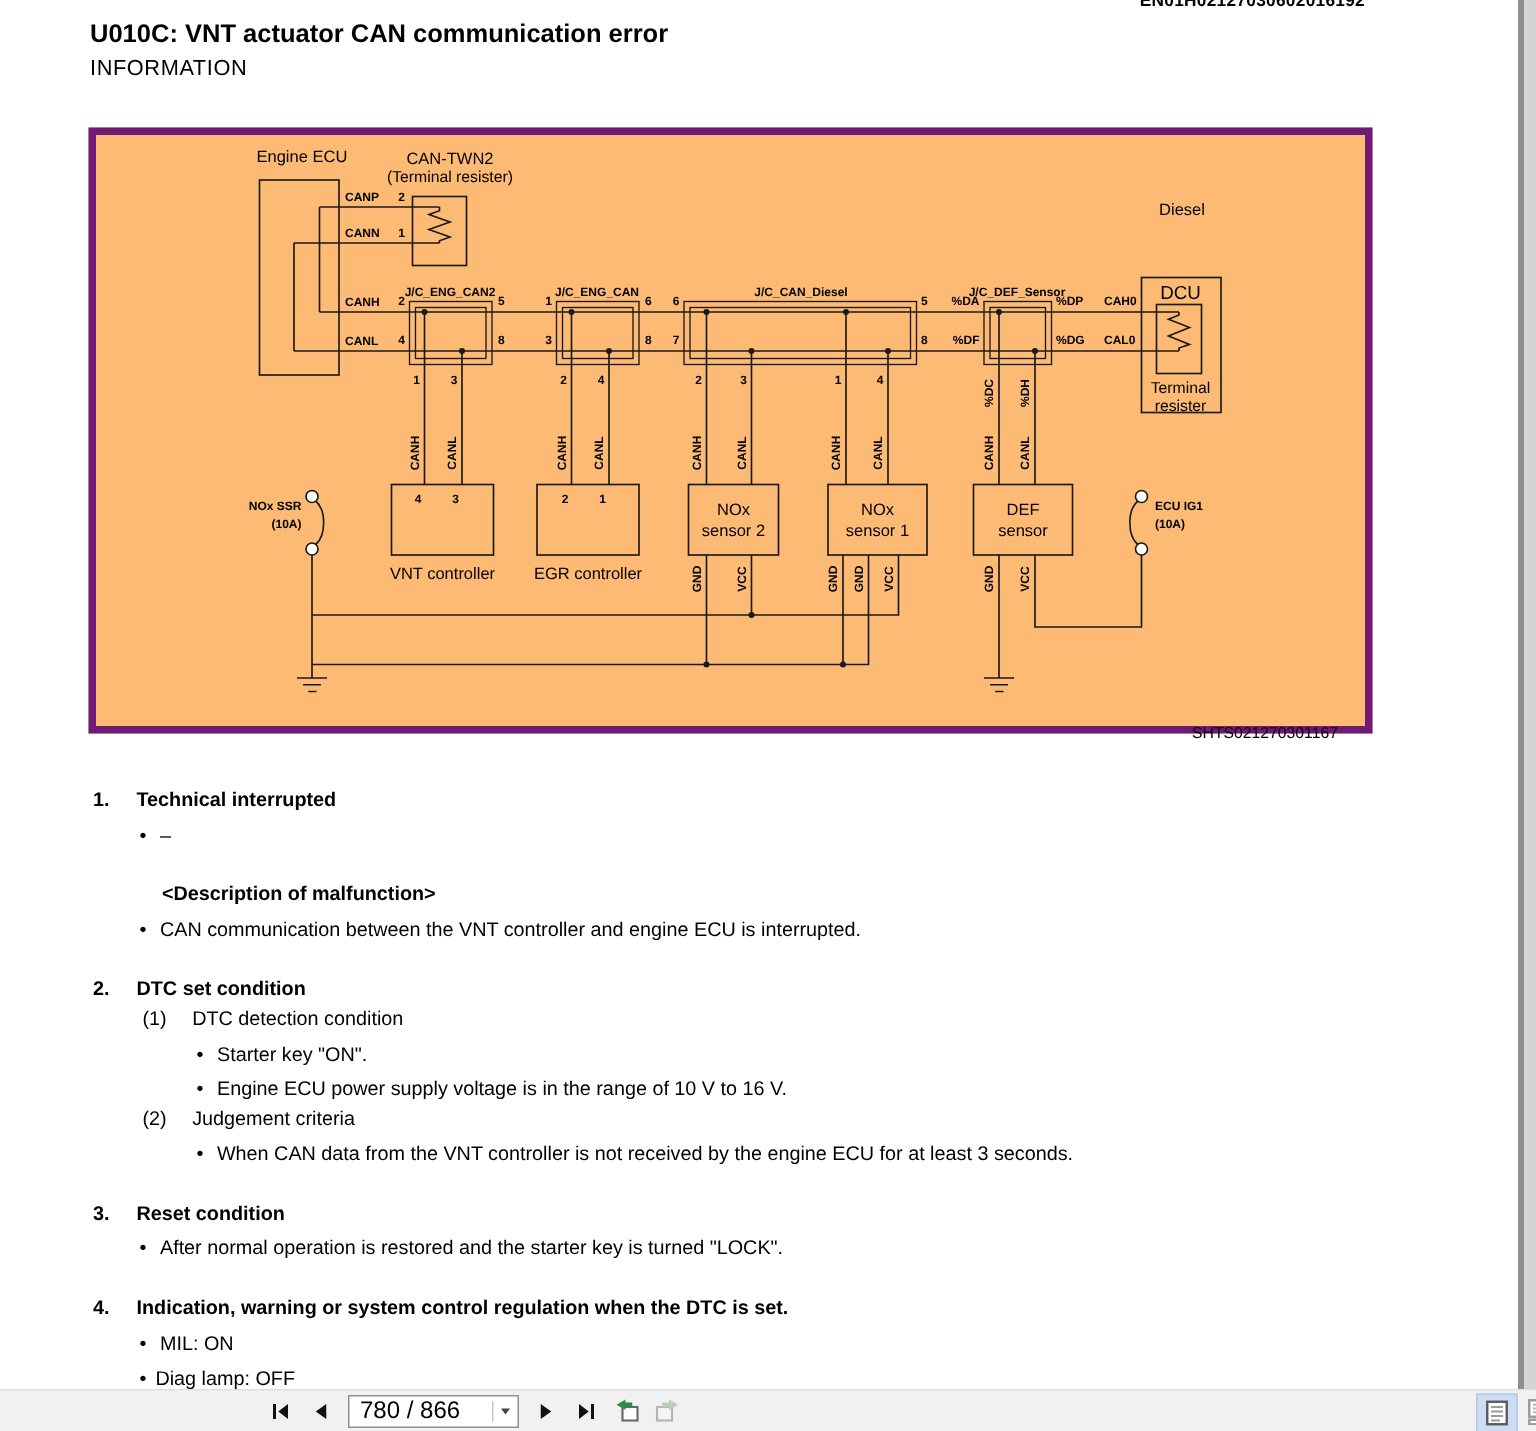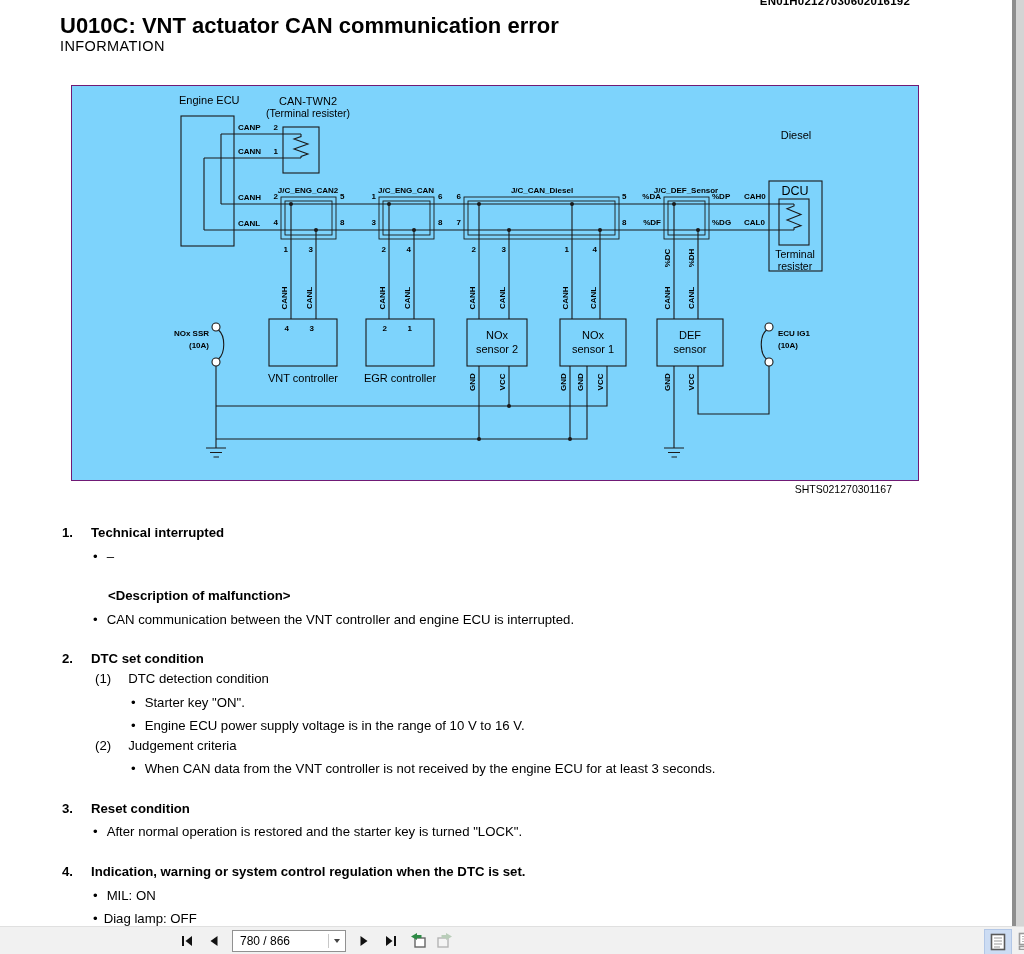--- a/index.html
+++ b/index.html
@@ -3,40 +3,40 @@
 <meta charset="utf-8">
 <style>
   html,body{margin:0;padding:0;}
   body{
     width:1024px;height:954px;position:relative;overflow:hidden;
     background:#ffffff;font-family:"Liberation Sans",sans-serif;color:#000;
   }
   .abs{position:absolute;}
   
   .page-code{top:-5px;right:114px;font-size:11.5px;font-weight:bold;letter-spacing:.2px;}
-  .doc-title{left:60px;top:13px;font-size:22px;font-weight:bold;}
+  .doc-title{left:60px;top:13px;font-size:17px;font-weight:bold;}
   .doc-subtitle{left:60px;top:38px;font-size:14.5px;letter-spacing:.4px;text-align:center;}
   
-  .figure-frame{left:71px;top:85px;width:846px;height:394px;border:1px solid #701a75;background:#7dd3fc;}
+  .figure-frame{left:59px;top:85px;width:846px;height:394px;border:5px solid #701a75;background:#fdba74;}
   .figure-code{top:483px;right:132px;font-size:10.5px;}
   svg text{font-family:"Liberation Sans",sans-serif;}
   .t-big{font-size:11px;}
   .t-med{font-size:10.5px;}
   .t-dcu{font-size:12.5px;}
   .t-lbl{font-size:8px;font-weight:bold;}
   
   .doc-line{position:absolute;font-size:13.2px;white-space:nowrap;}
   .doc-line b{font-weight:bold;}
   .doc-line .bullet{display:inline-block;}
   
   .toolbar{left:0;top:926px;width:1024px;height:28px;background:#f1f1f1;border-top:1px solid #e0e0e0;z-index:5;}
   .tb-controls{position:absolute;left:178px;top:0;height:28px;display:flex;align-items:center;gap:9px;}
   .tb-btn{width:18px;height:18px;display:flex;align-items:center;justify-content:center;cursor:pointer;}
   .page-combo{width:112px;height:20px;background:#fff;border:1px solid #919191;display:flex;align-items:center;position:relative;cursor:pointer;}
-  .page-combo .val{font-size:12px;padding-left:7px;flex:1;}
+  .page-combo .val{font-size:16px;padding-left:7px;flex:1;}
   .page-combo .sep{width:1px;height:14px;background:#c8c8c8;}
   .page-combo .caret{width:0;height:0;border-left:3.5px solid transparent;border-right:3.5px solid transparent;border-top:4px solid #444;margin:0 5px;}
   .mode-btn{position:absolute;top:2px;width:26px;height:24px;display:flex;align-items:center;justify-content:center;}
   .mode-active{background:#ccdcf3;border:1px solid #b3c7e6;}
   
   .scroll-strip{left:1012px;top:0;width:12px;height:926px;background:#d4d4d4;}
   .scroll-thumb{position:absolute;left:0;top:0;width:4px;height:926px;background:#8e8e8e;}
 </style>
 </head>
 <body>

